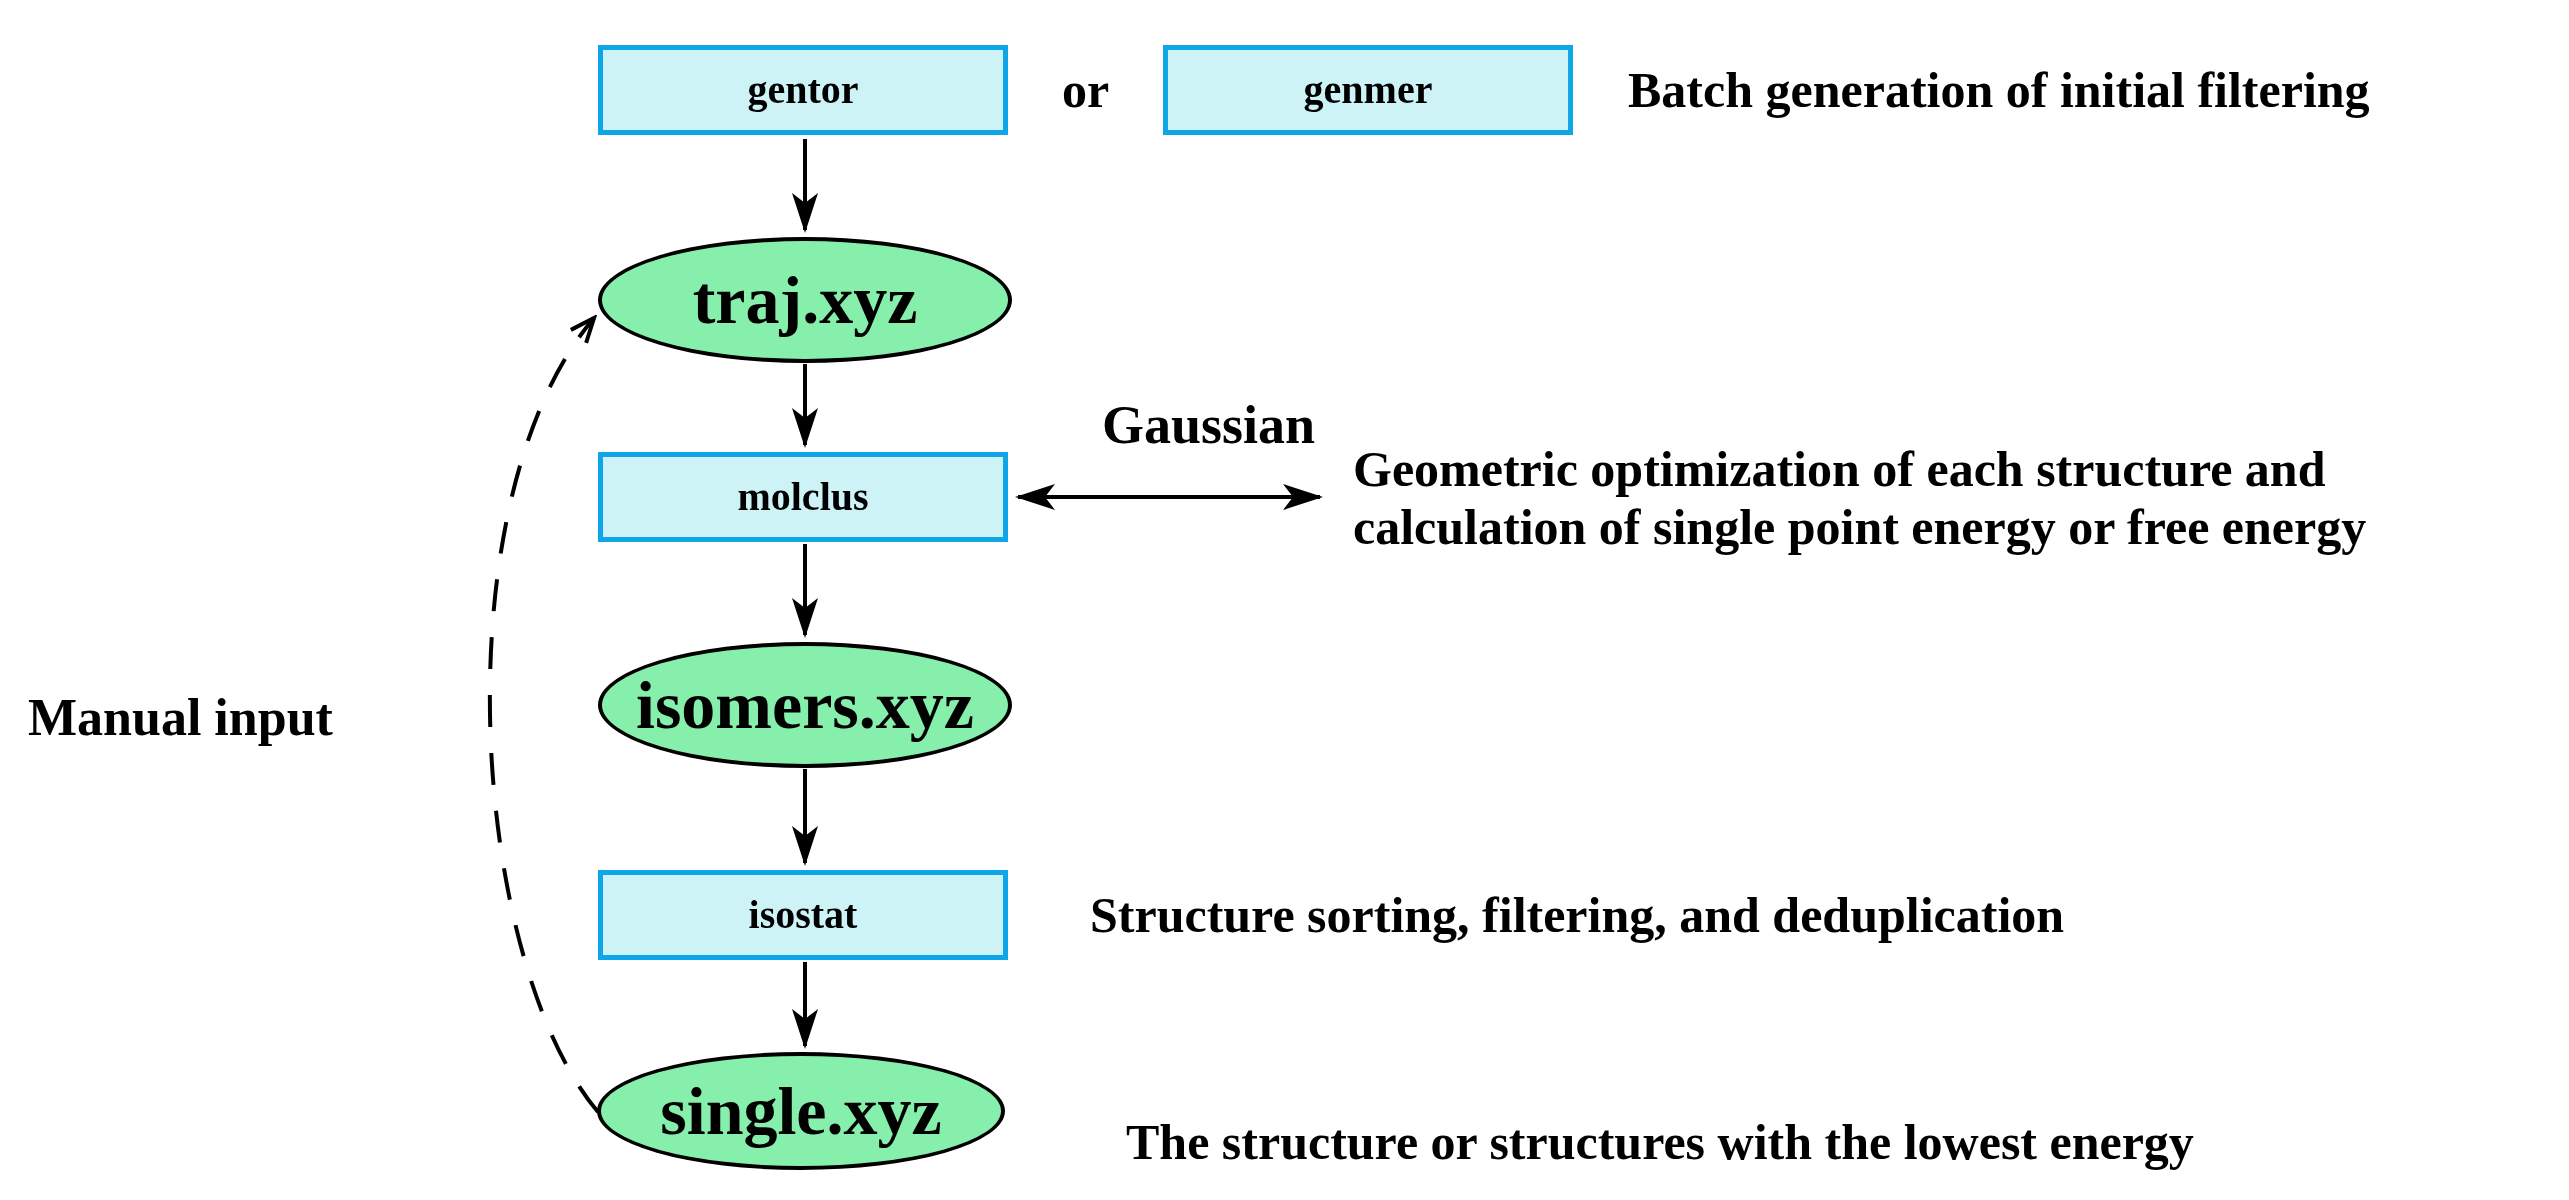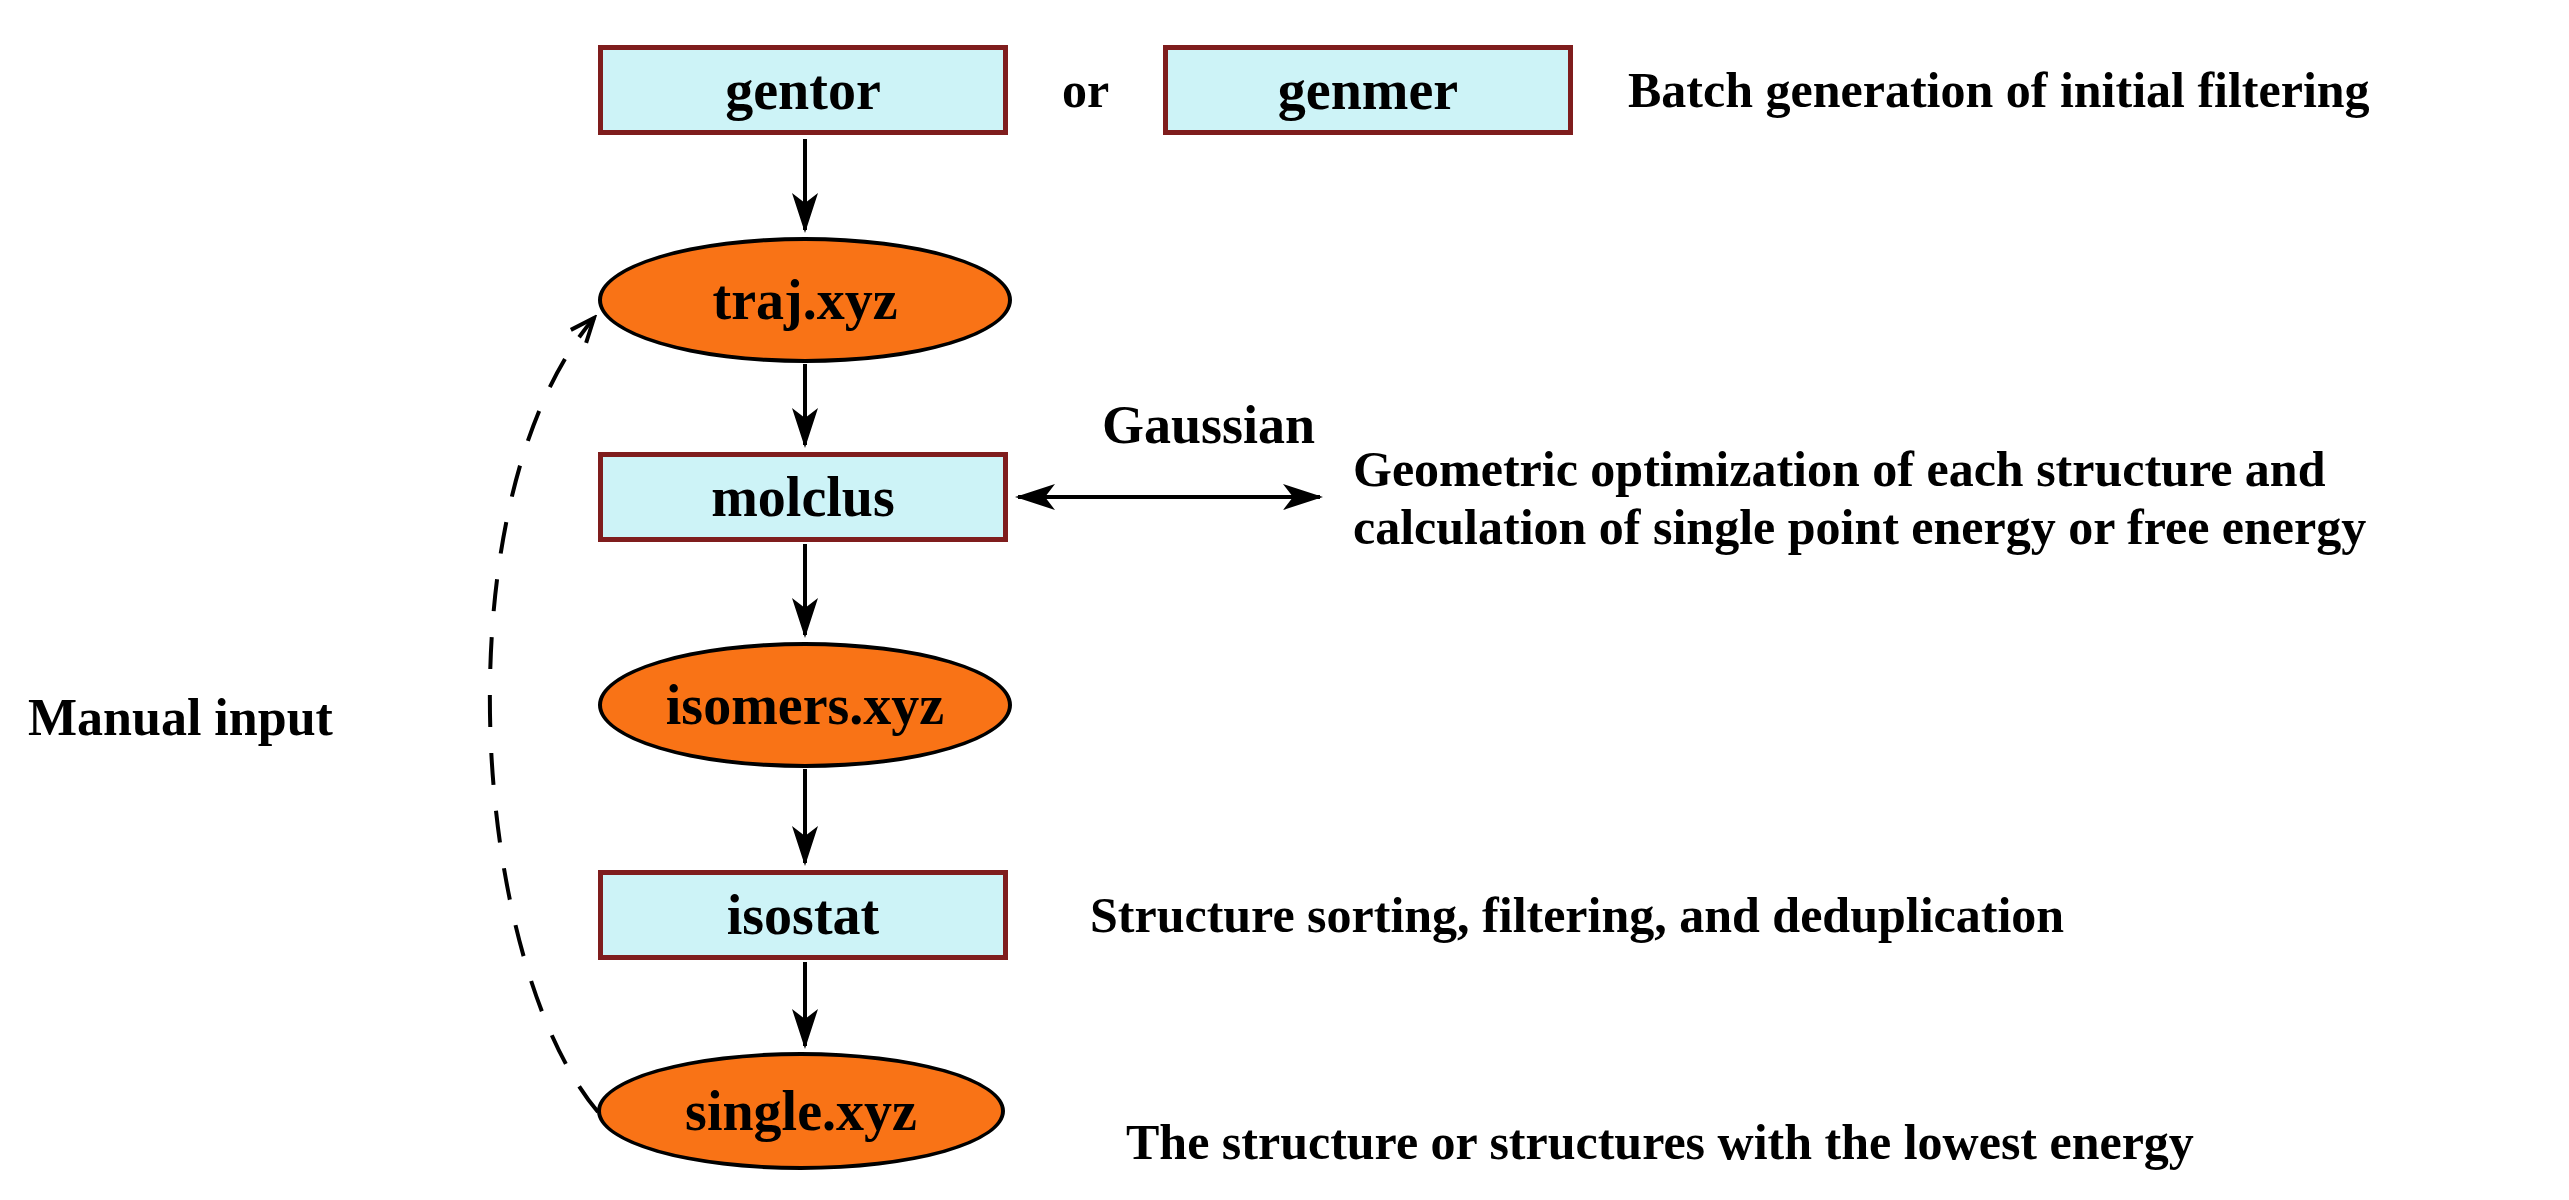--- a/index.html
+++ b/index.html
@@ -16,38 +16,38 @@
   .connectors {
     position: absolute;
     left: 0; top: 0;
     width: 2569px; height: 1200px;
   }
   .node-box {
     position: absolute;
     width: 410px;
     height: 90px;
     background: #CDF3F7;
-    border: 5px solid #7f1d1d;
+    border: 5px solid #0ea5e9;
     box-sizing: border-box;
     display: flex;
     align-items: center;
     justify-content: center;
-    font-size: 56px;
+    font-size: 40px;
     line-height: 1;
   }
   .node-ellipse {
     position: absolute;
-    background: #f97316;
+    background: #86efac;
     border: 4px solid #000000;
     border-radius: 50%;
     box-sizing: border-box;
     display: flex;
     align-items: center;
     justify-content: center;
-    font-size: 56px;
+    font-size: 68px;
     line-height: 1;
   }
   .annot {
     position: absolute;
     font-size: 50px;
     line-height: 1.2;
     white-space: nowrap;
   }
   .annot.flex-center {
     display: flex;

